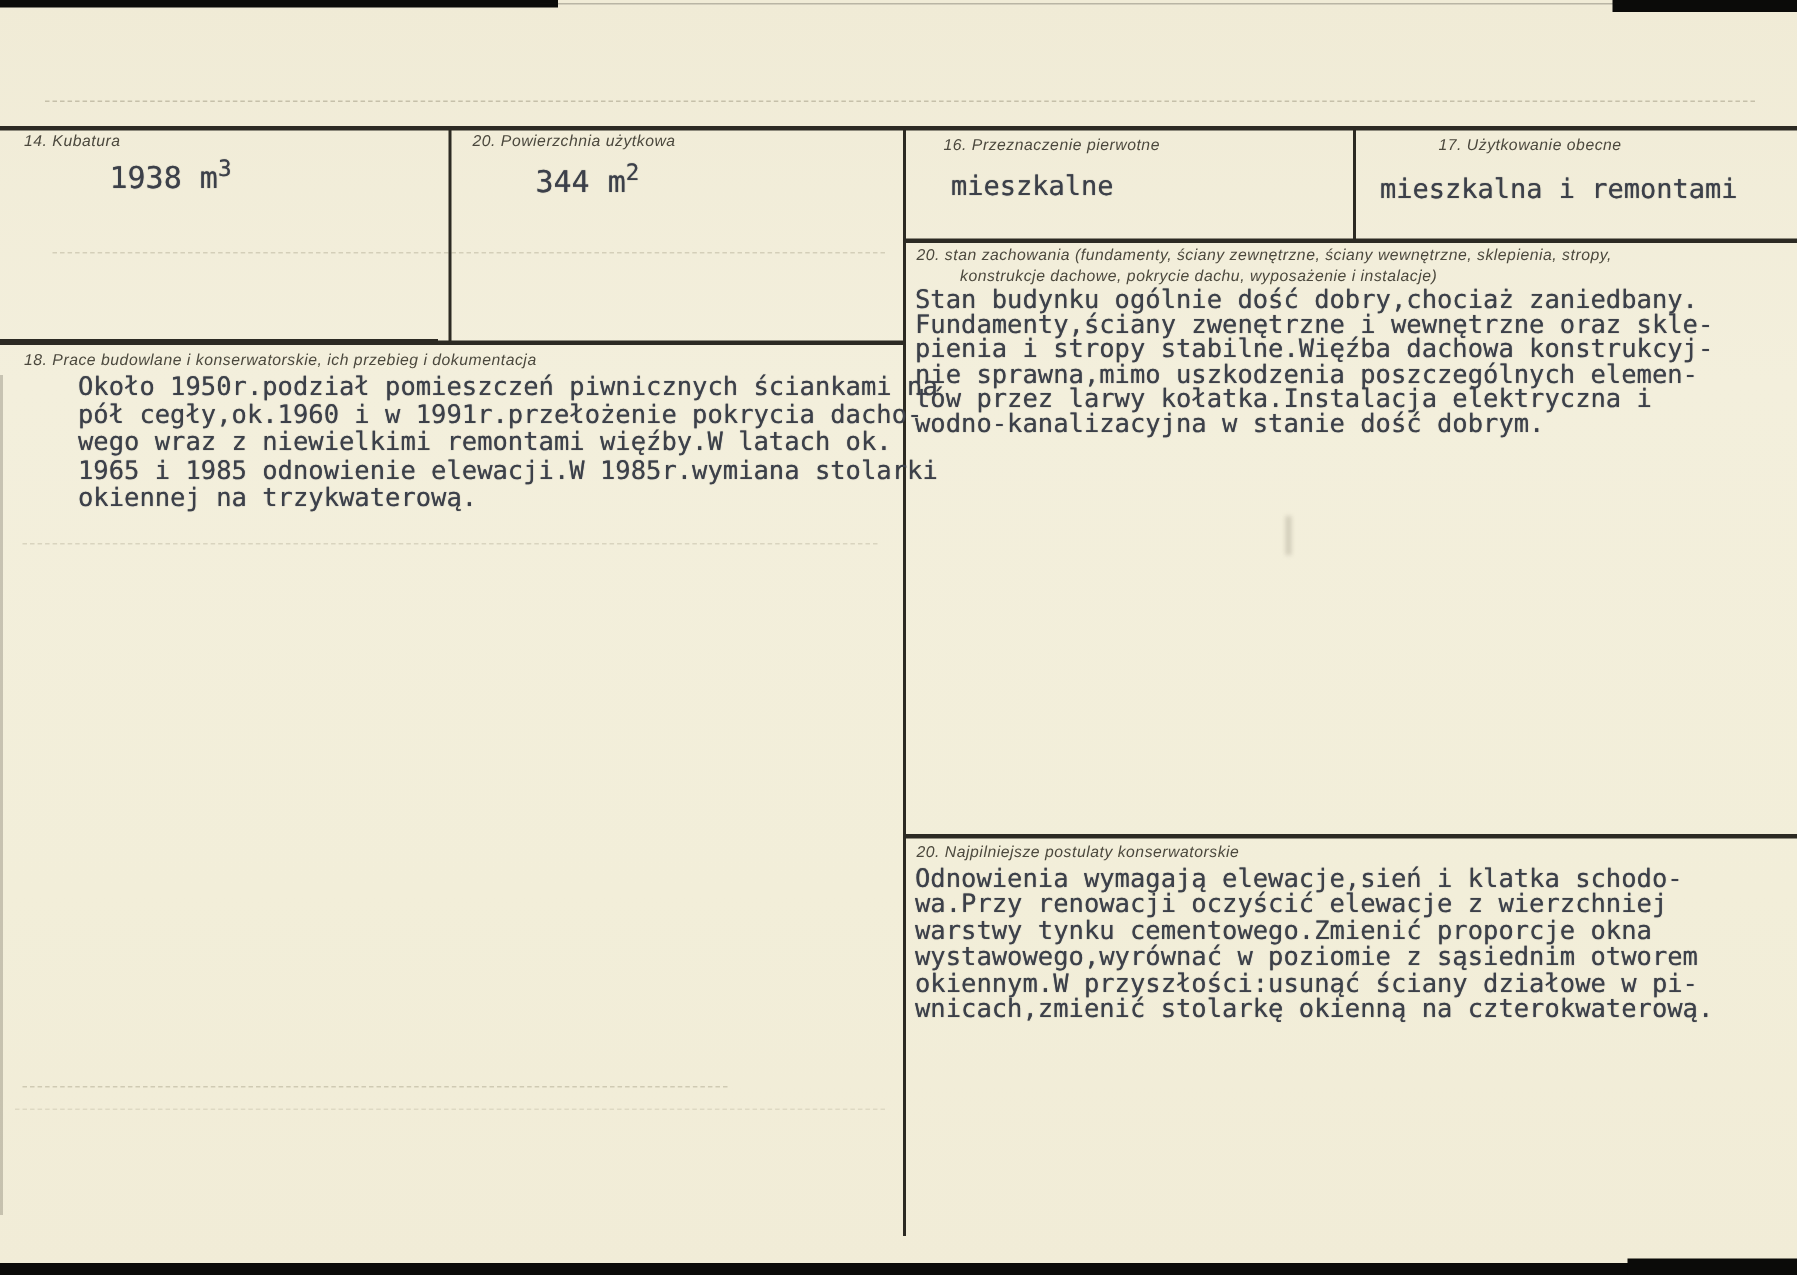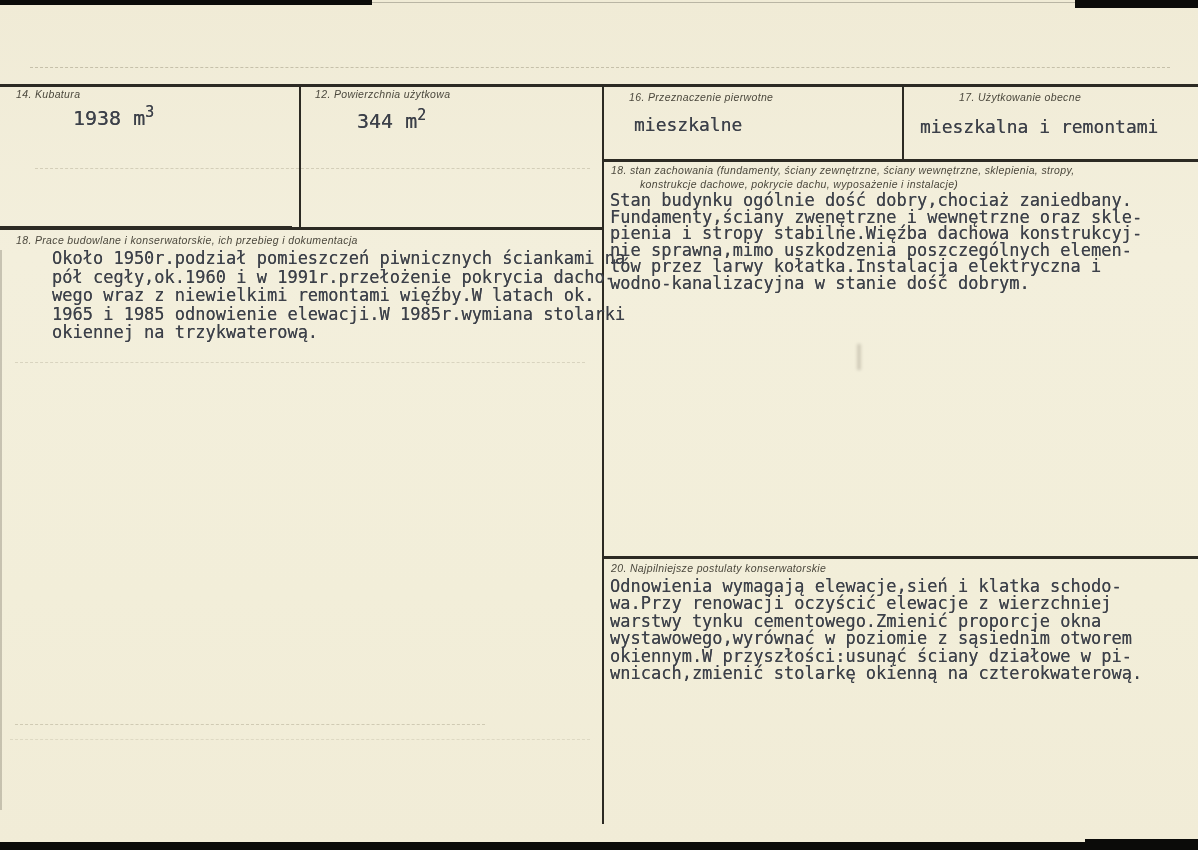--- a/index.html
+++ b/index.html
@@ -59,37 +59,37 @@
   <div class="hline" style="left:0; top:227px; width:604px; height:3px;"></div>
   <div class="hline" style="left:0; top:226px; width:292px; height:4px;"></div>
   <div class="vline" style="left:602px; top:85px; width:2px; height:739px;"></div>
   <div class="vline" style="left:902px; top:85px; width:2px; height:76px;"></div>
   <div class="hline" style="left:604px; top:159px; width:594px; height:3px;"></div>
   <div class="hline" style="left:604px; top:556px; width:594px; height:3px;"></div>
 
   <div class="label" style="left:16px; top:88px;">14. Kubatura</div>
   <div class="typedval" style="left:73px; top:106px;"><span>1938 m</span><span class="sup">3</span></div>
 
-  <div class="label" style="left:315px; top:88px;">12. Powierzchnia użytkowa</div>
+  <div class="label" style="left:315px; top:88px;">20. Powierzchnia użytkowa</div>
   <div class="typedval" style="left:357px; top:109px;"><span>344 m</span><span class="sup">2</span></div>
 
   <div class="label" style="left:617px; top:91px;margin-left:12px;">16. Przeznaczenie pierwotne</div>
   <div class="typedval" style="left:634px; top:114px; font-size:18px;">mieszkalne</div>
 
   <div class="label" style="left:911px; top:91px;margin-left:48px;">17. Użytkowanie obecne</div>
   <div class="typedval" style="left:920px; top:116px; font-size:18px;">mieszkalna i remontami</div>
 
   <div class="label" style="left:16px; top:234px;">18. Prace budowlane i konserwatorskie, ich przebieg i dokumentacja</div>
   <div class="typed t18" style="left:24px; top:249px; width:578px;">Około 1950r.podział pomieszczeń piwnicznych ściankami na
 pół cegły,ok.1960 i w 1991r.przełożenie pokrycia dacho-
 wego wraz z niewielkimi remontami więźby.W latach ok.
 1965 i 1985 odnowienie elewacji.W 1985r.wymiana stolarki
 okiennej na trzykwaterową.</div>
 
-  <div class="label" style="left:611px; top:164px;">18. stan zachowania (fundamenty, ściany zewnętrzne, ściany wewnętrzne, sklepienia, stropy,</div>
+  <div class="label" style="left:611px; top:164px;">20. stan zachowania (fundamenty, ściany zewnętrzne, ściany wewnętrzne, sklepienia, stropy,</div>
   <div class="label" style="left:640px; top:178px;">konstrukcje dachowe, pokrycie dachu, wyposażenie i instalacje)</div>
   <div class="typed t19" style="left:610px; top:192px; width:586px;">Stan budynku ogólnie dość dobry,chociaż zaniedbany.
 Fundamenty,ściany zwenętrzne i wewnętrzne oraz skle-
 pienia i stropy stabilne.Więźba dachowa konstrukcyj-
 nie sprawna,mimo uszkodzenia poszczególnych elemen-
 tów przez larwy kołatka.Instalacja elektryczna i
 wodno-kanalizacyjna w stanie dość dobrym.</div>
 
   <div class="label" style="left:611px; top:562px;">20. Najpilniejsze postulaty konserwatorskie</div>
   <div class="typed t20" style="left:610px; top:578px; width:586px;">Odnowienia wymagają elewacje,sień i klatka schodo-

